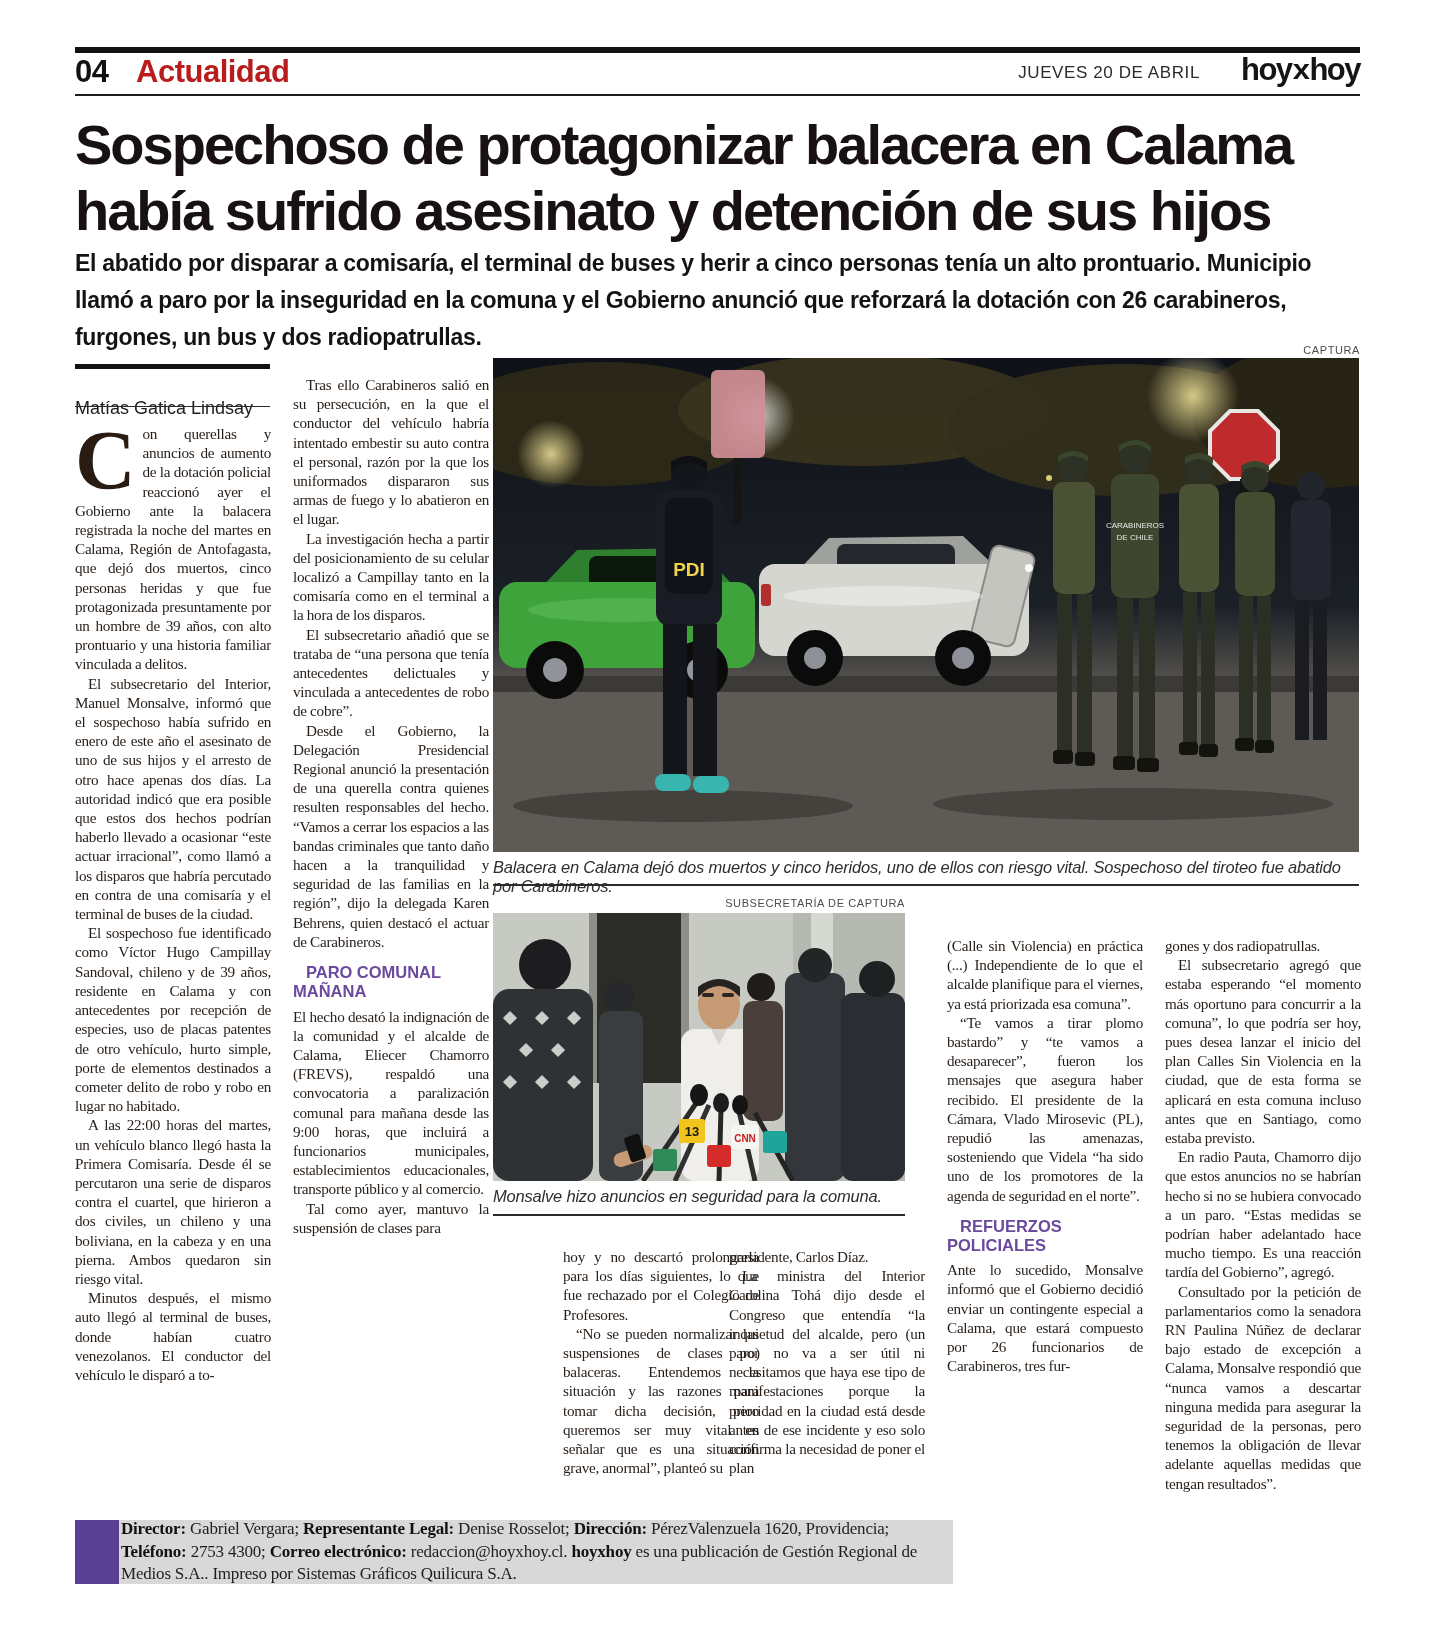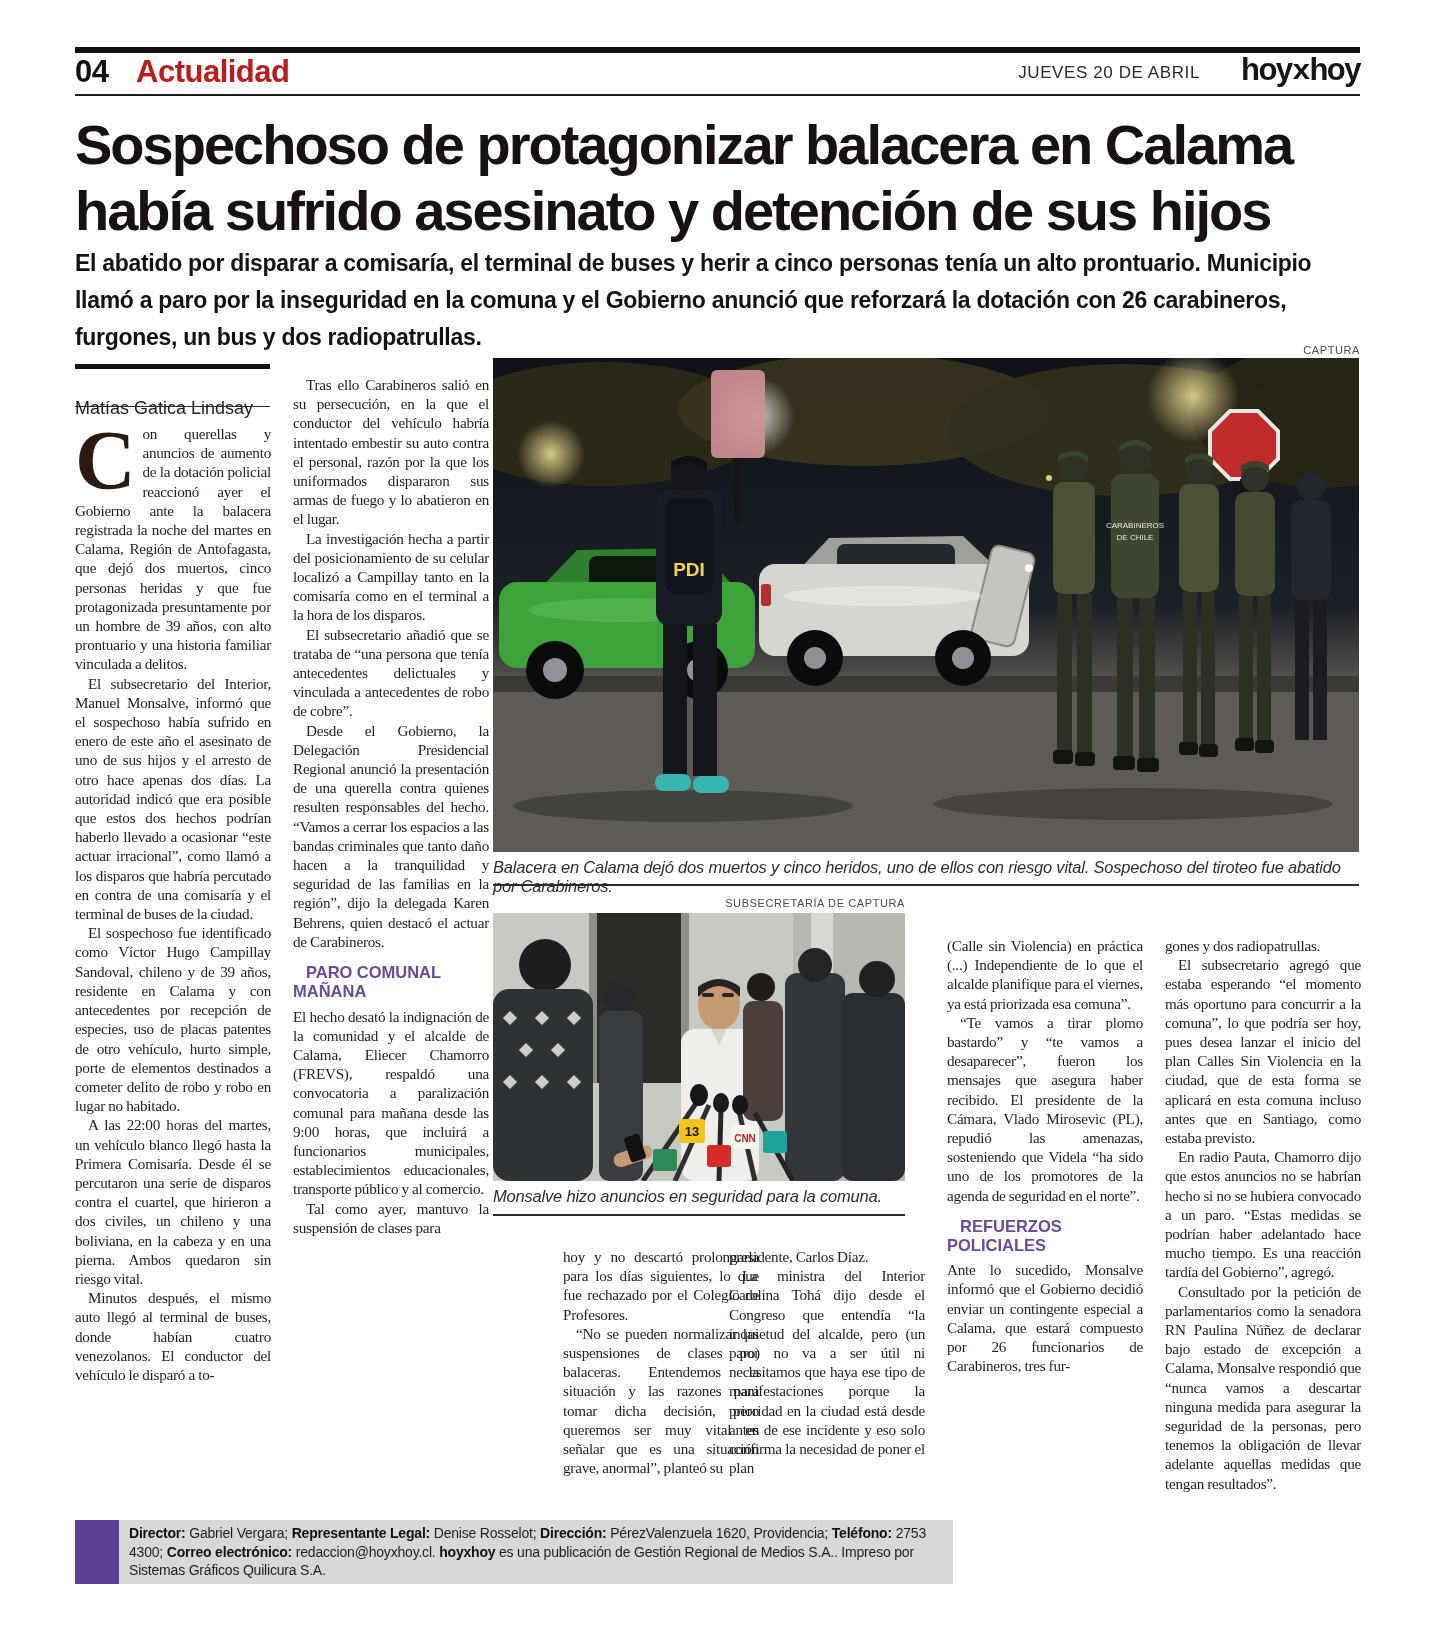--- a/index.html
+++ b/index.html
@@ -69,22 +69,22 @@
   #caption2 { left:493px; top:1187px; width:412px; }
   .caption-rule { position:absolute; height:1.5px; background:#2b2b2b; }
   #caption-rule1 { left:493px; top:884px; width:866px; }
   #caption-rule2 { left:493px; top:1214px; width:412px; }
 
   
   .footer { position:absolute; left:75px; top:1520px; width:878px; height:64px;
             display:flex; align-items:stretch; }
   .footer-square { width:44px; background:#5b4193; flex:none; }
   .footer-bar { flex:1; background:#d8d8d8; display:flex; align-items:center; }
-  .footer-text { font-family:Liberation Sans, sans-serif; font-size:14px; line-height:1.35;
-                 letter-spacing:-0.2px; color:#1e1e1e; padding:6px 10px; }
+  .footer-text { font-family:Liberation Serif, serif; font-size:17px; line-height:1.35;
+                 letter-spacing:-0.2px; color:#1e1e1e; padding:6px 2px; }
   .footer-text b { color:#111; }
 
   svg text { font-family:"Liberation Sans",sans-serif; }
 </style>
 </head>
 <body>
 
 <div class="rule-thick" style="top:47px"></div>
 <div class="pagenum">04</div>
 <div class="section">Actualidad</div>

